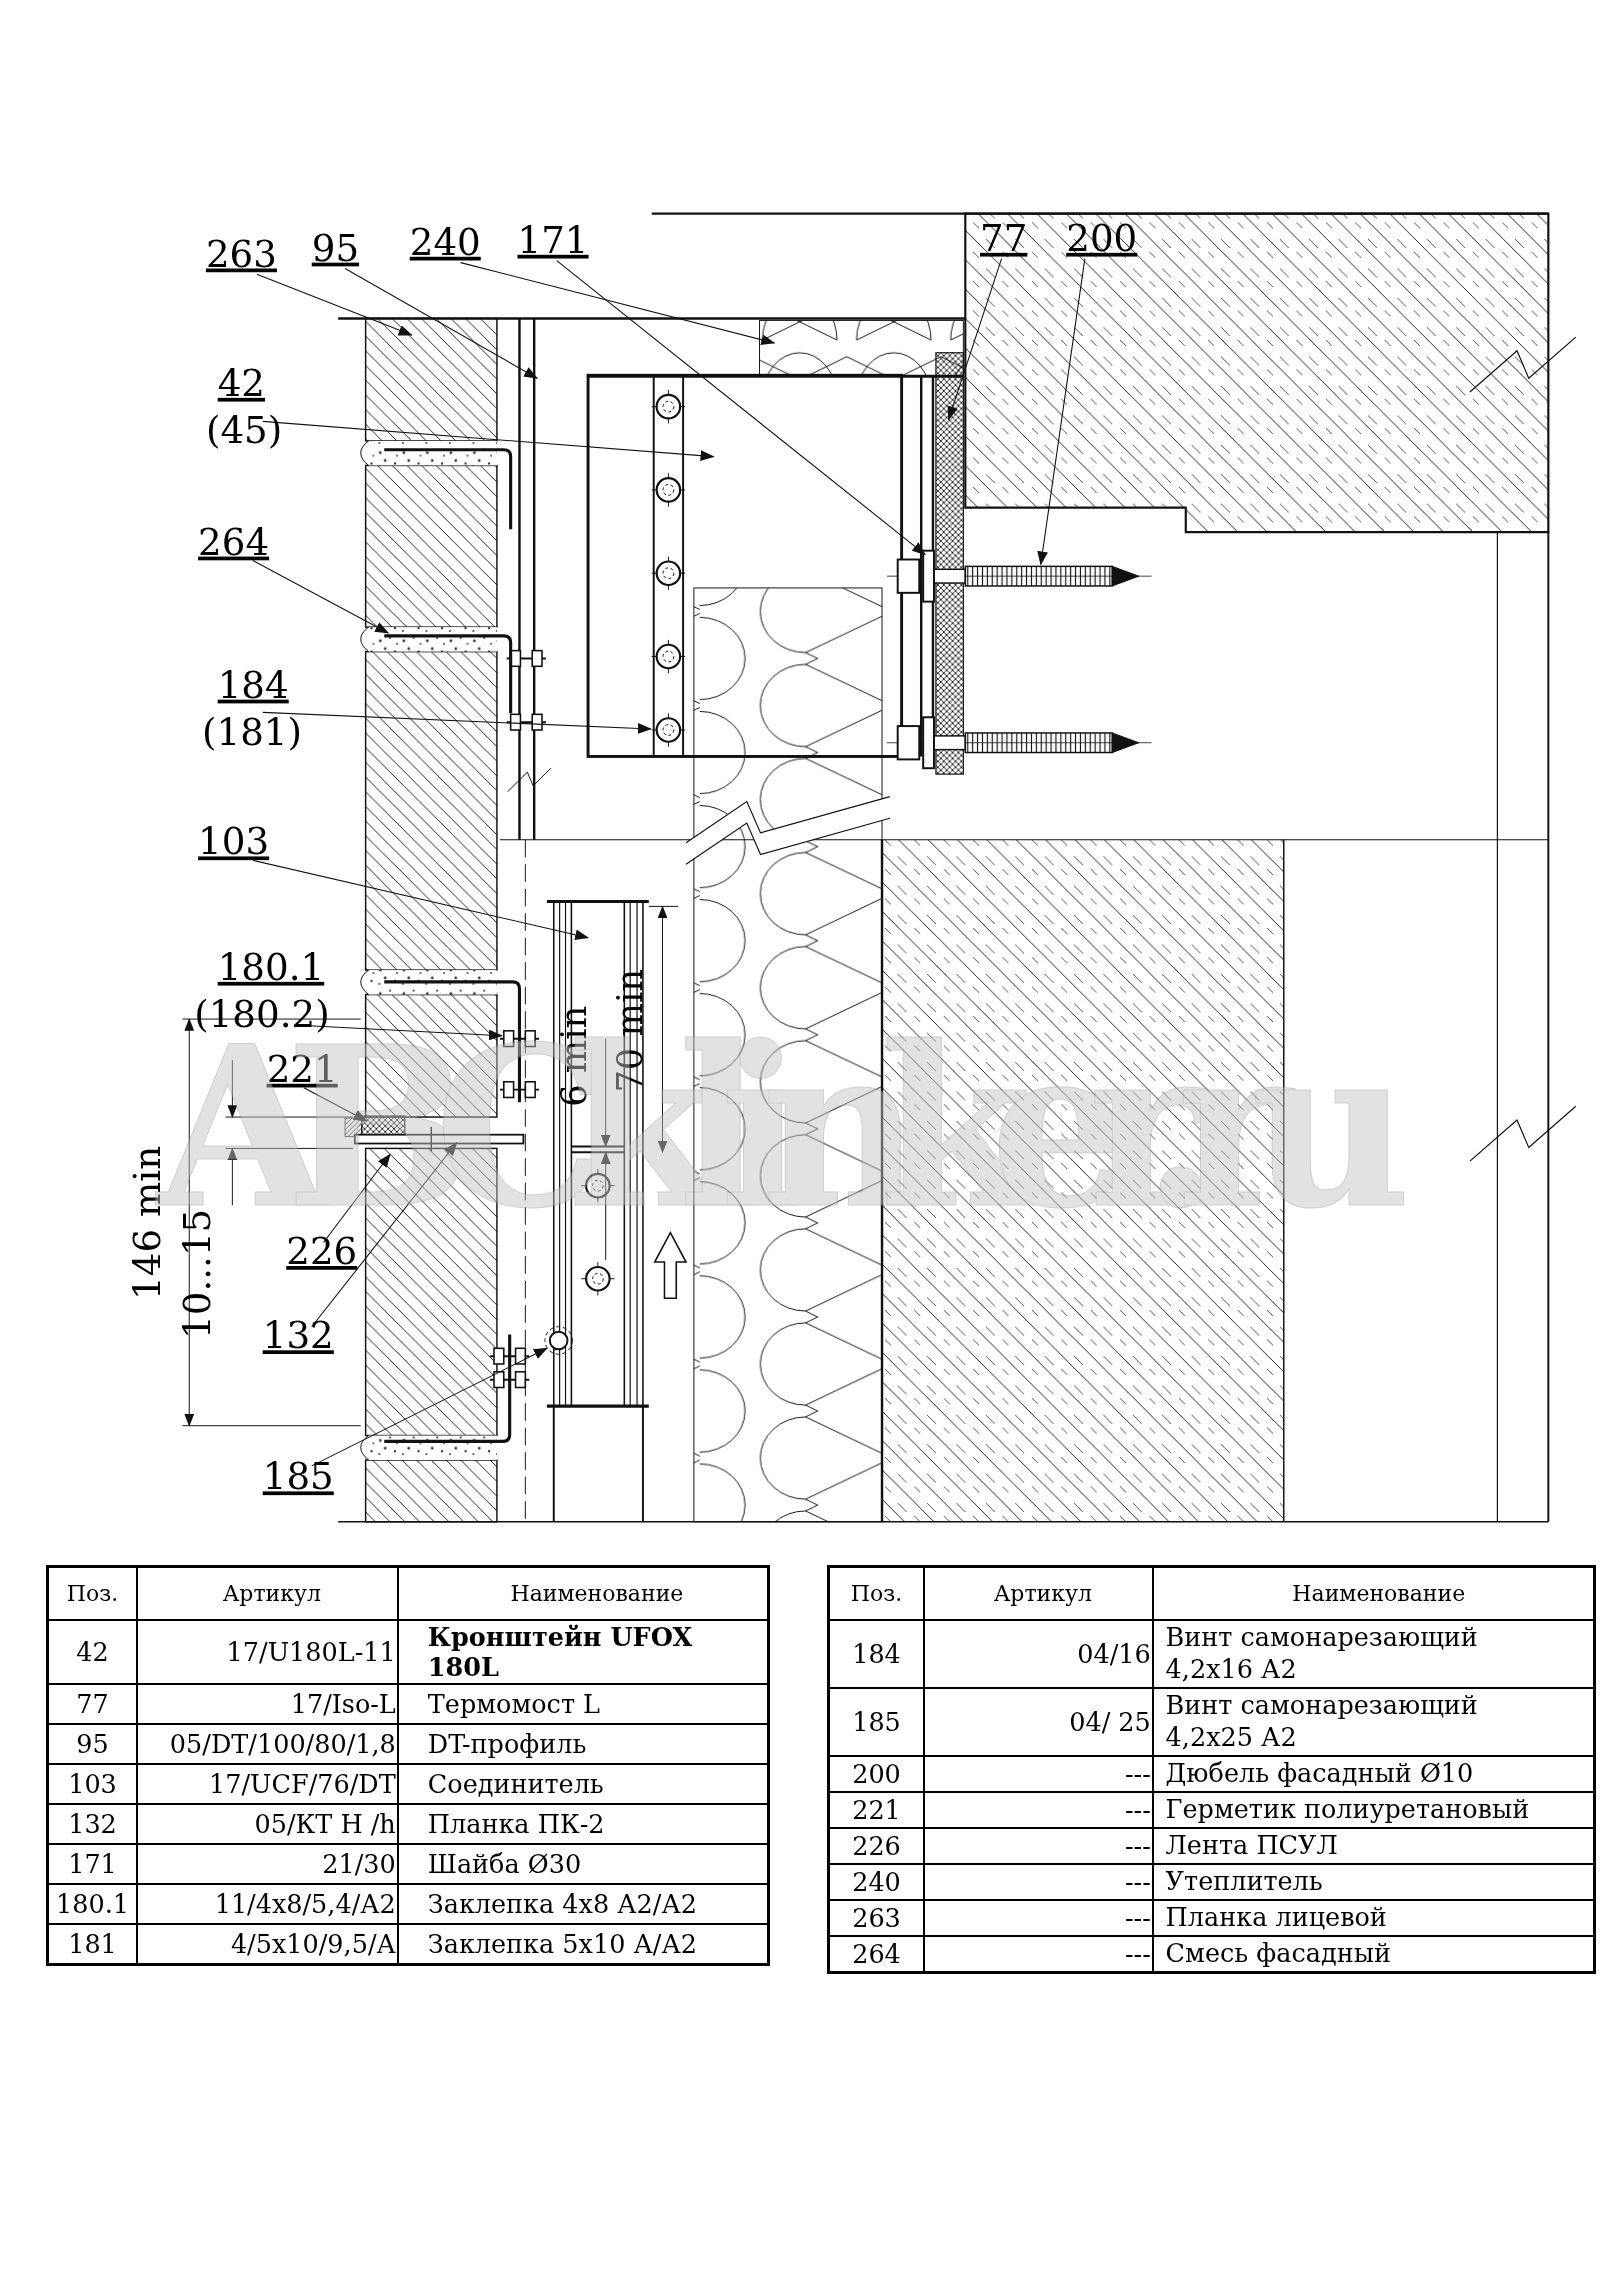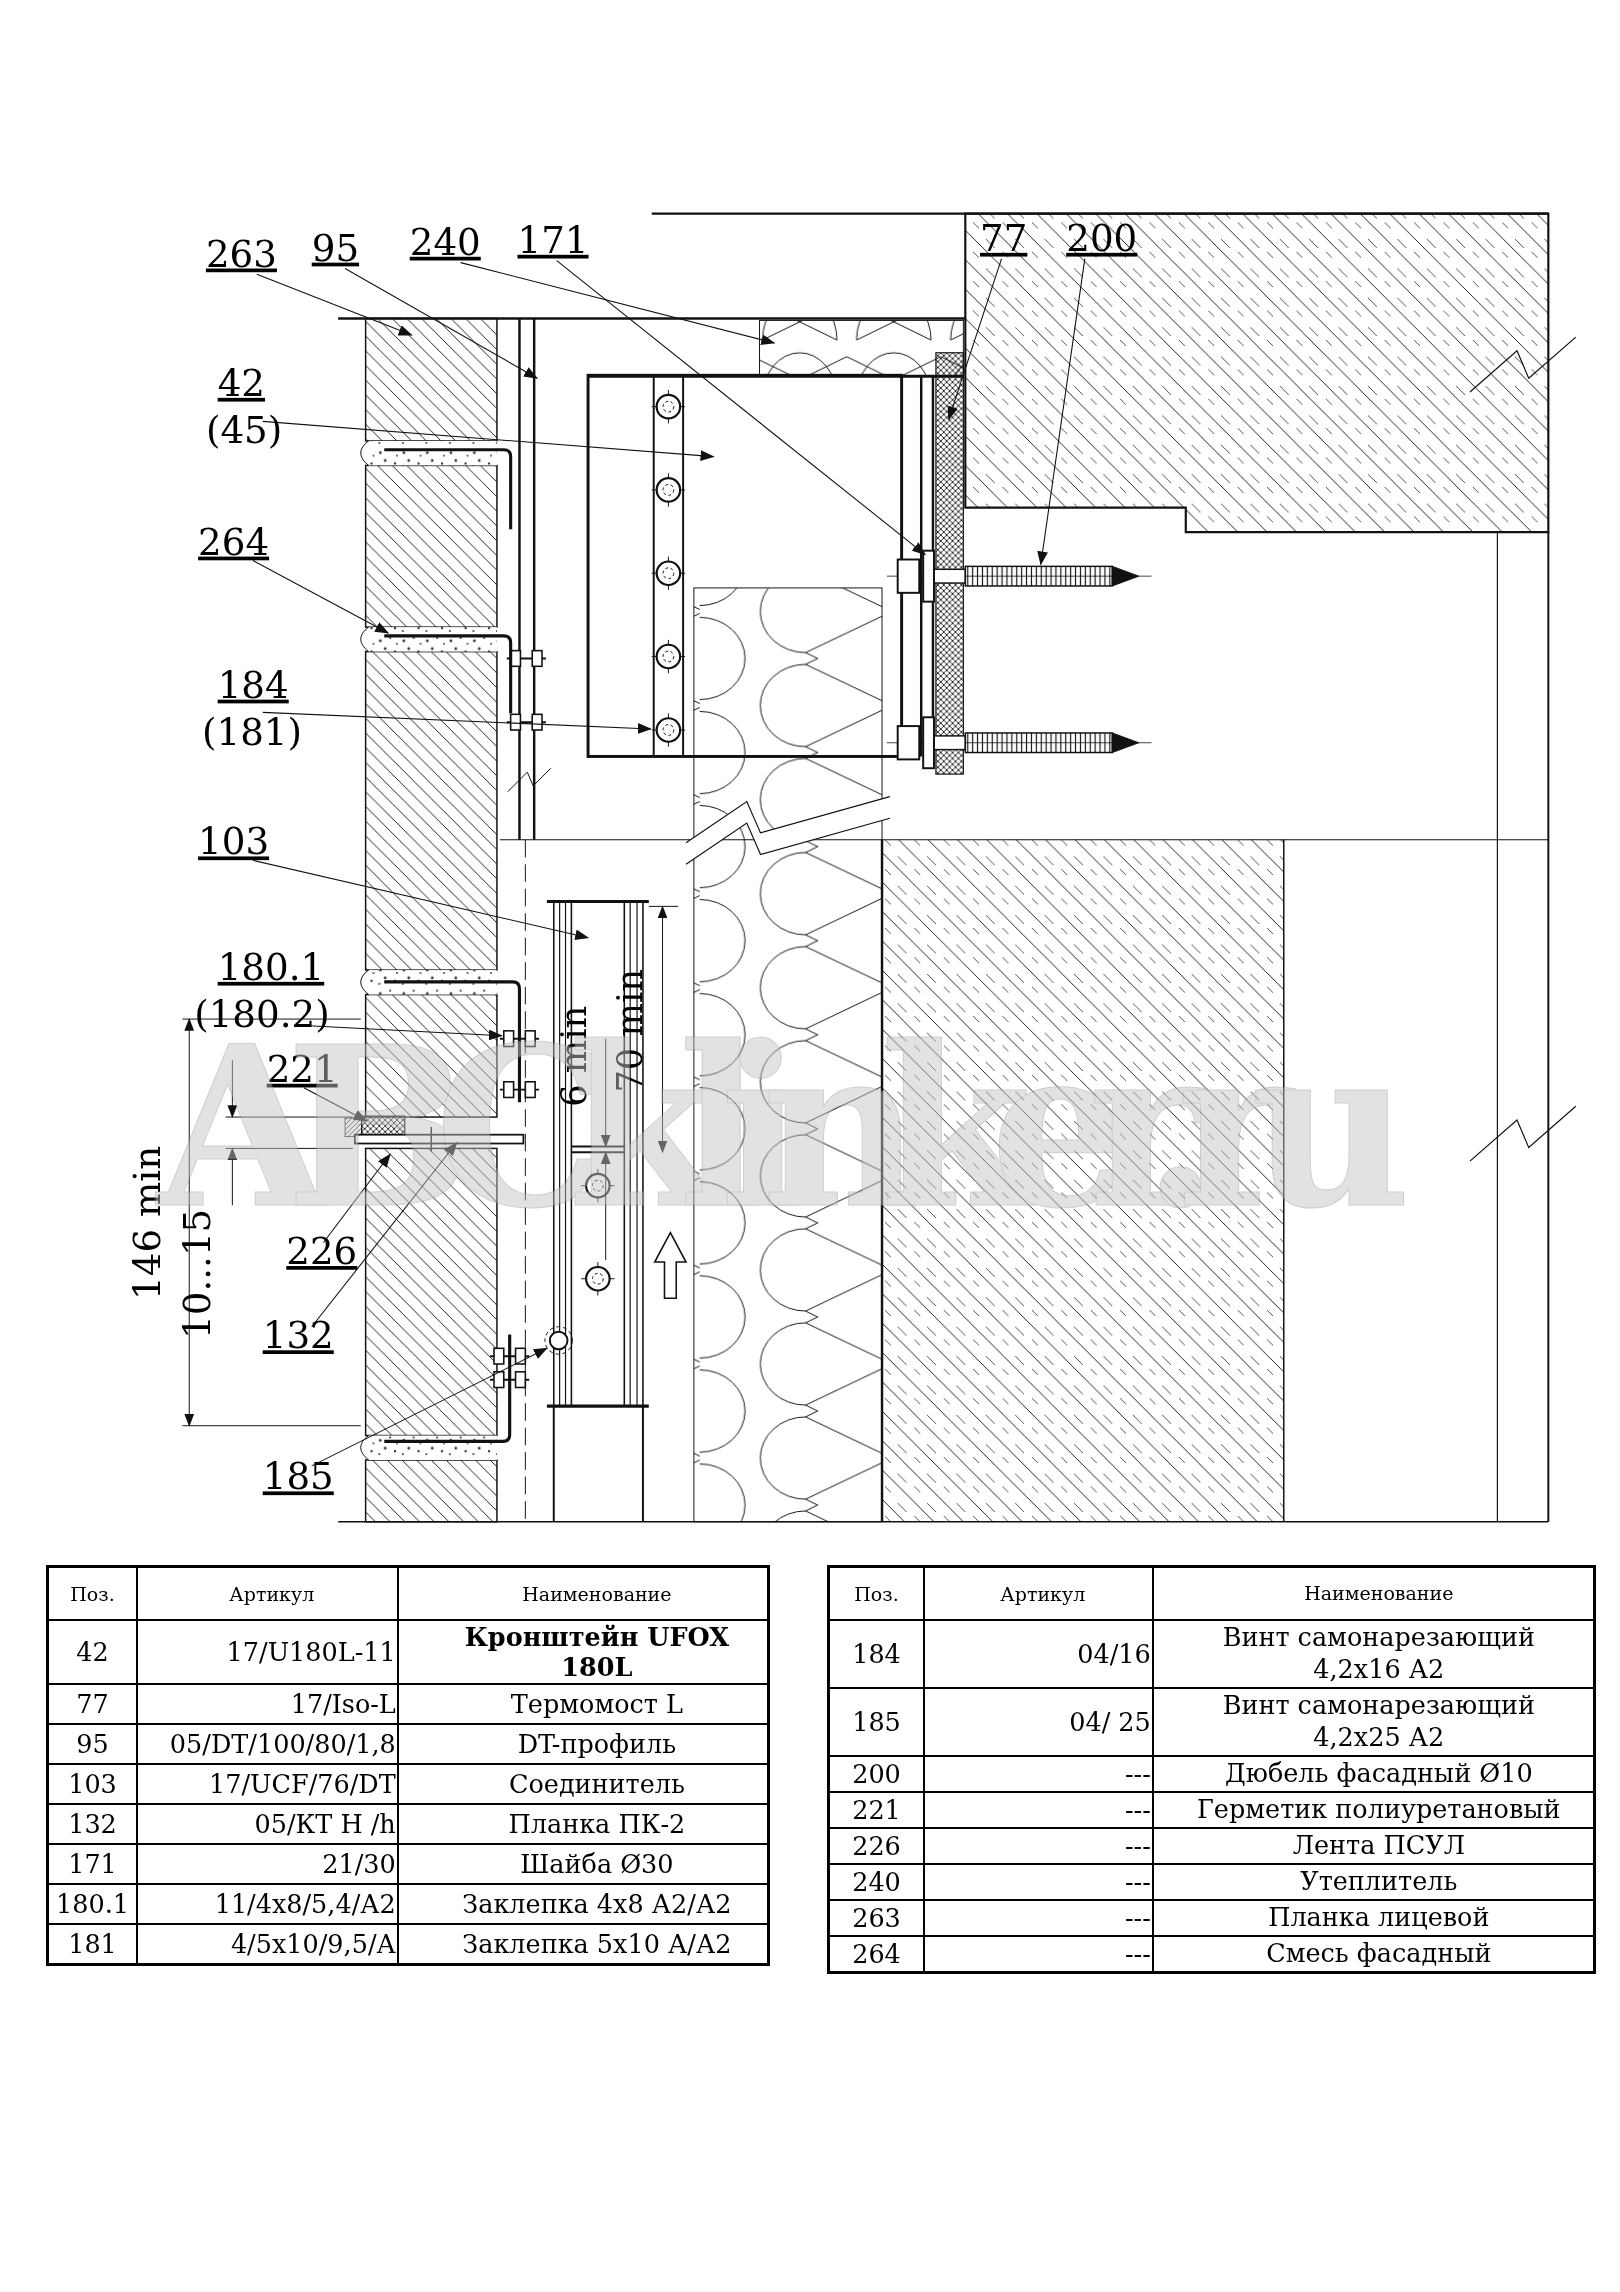--- a/index.html
+++ b/index.html
@@ -2,31 +2,31 @@
 <html><head>
 <meta charset="utf-8">
 <style>
   html,body{margin:0;padding:0;background:#ffffff;}
   #page{position:relative;width:1620px;height:2293px;background:#fff;overflow:hidden;
         font-family:"DejaVu Serif","Liberation Serif",serif;color:#000;}
   #drawing{position:absolute;left:0;top:0;}
   .ptable{position:absolute;border-collapse:collapse;table-layout:fixed;
           font-family:"DejaVu Serif","Liberation Serif",serif;font-size:25.5px;color:#000;}
   .ptable td,.ptable th{border:2px solid #000;font-weight:normal;overflow:hidden;}
-  .ptable thead th{height:49px;text-align:center;font-size:19px;border-bottom:2.9px solid #000;}
+  .ptable thead th{height:49px;text-align:center;font-size:22px;border-bottom:2.9px solid #000;}
   .ptable{border:2.9px solid #000;outline:1px solid #000;}
   .t-left{left:47px;top:1566px;width:722px;}
   .t-left td{height:36px;}
   .t-right{left:828px;top:1566px;width:767px;}
   .t-right td{height:32px;}
   .col0{text-align:center;width:85px;}
   .t-right .col0{width:91px;}
   .col1{text-align:right;padding-left:9.8px;width:248px;}
   .t-right .col1{width:216px;}
-  .col2{text-align:center;padding-left:29px;}
+  .col2{text-align:left;padding-left:29px;}
   .t-right .col2{padding-left:11.8px;white-space:pre-line;line-height:1.25;}
   tr.bold td.col2{font-weight:bold;}
   tr.thickbot td{border-bottom:2.9px solid #000;}
 </style>
 </head>
 <body>
 
 <div id="page">
 
 <svg id="drawing" width="1620" height="1558" viewBox="0 0 1653 1590" xmlns="http://www.w3.org/2000/svg">

